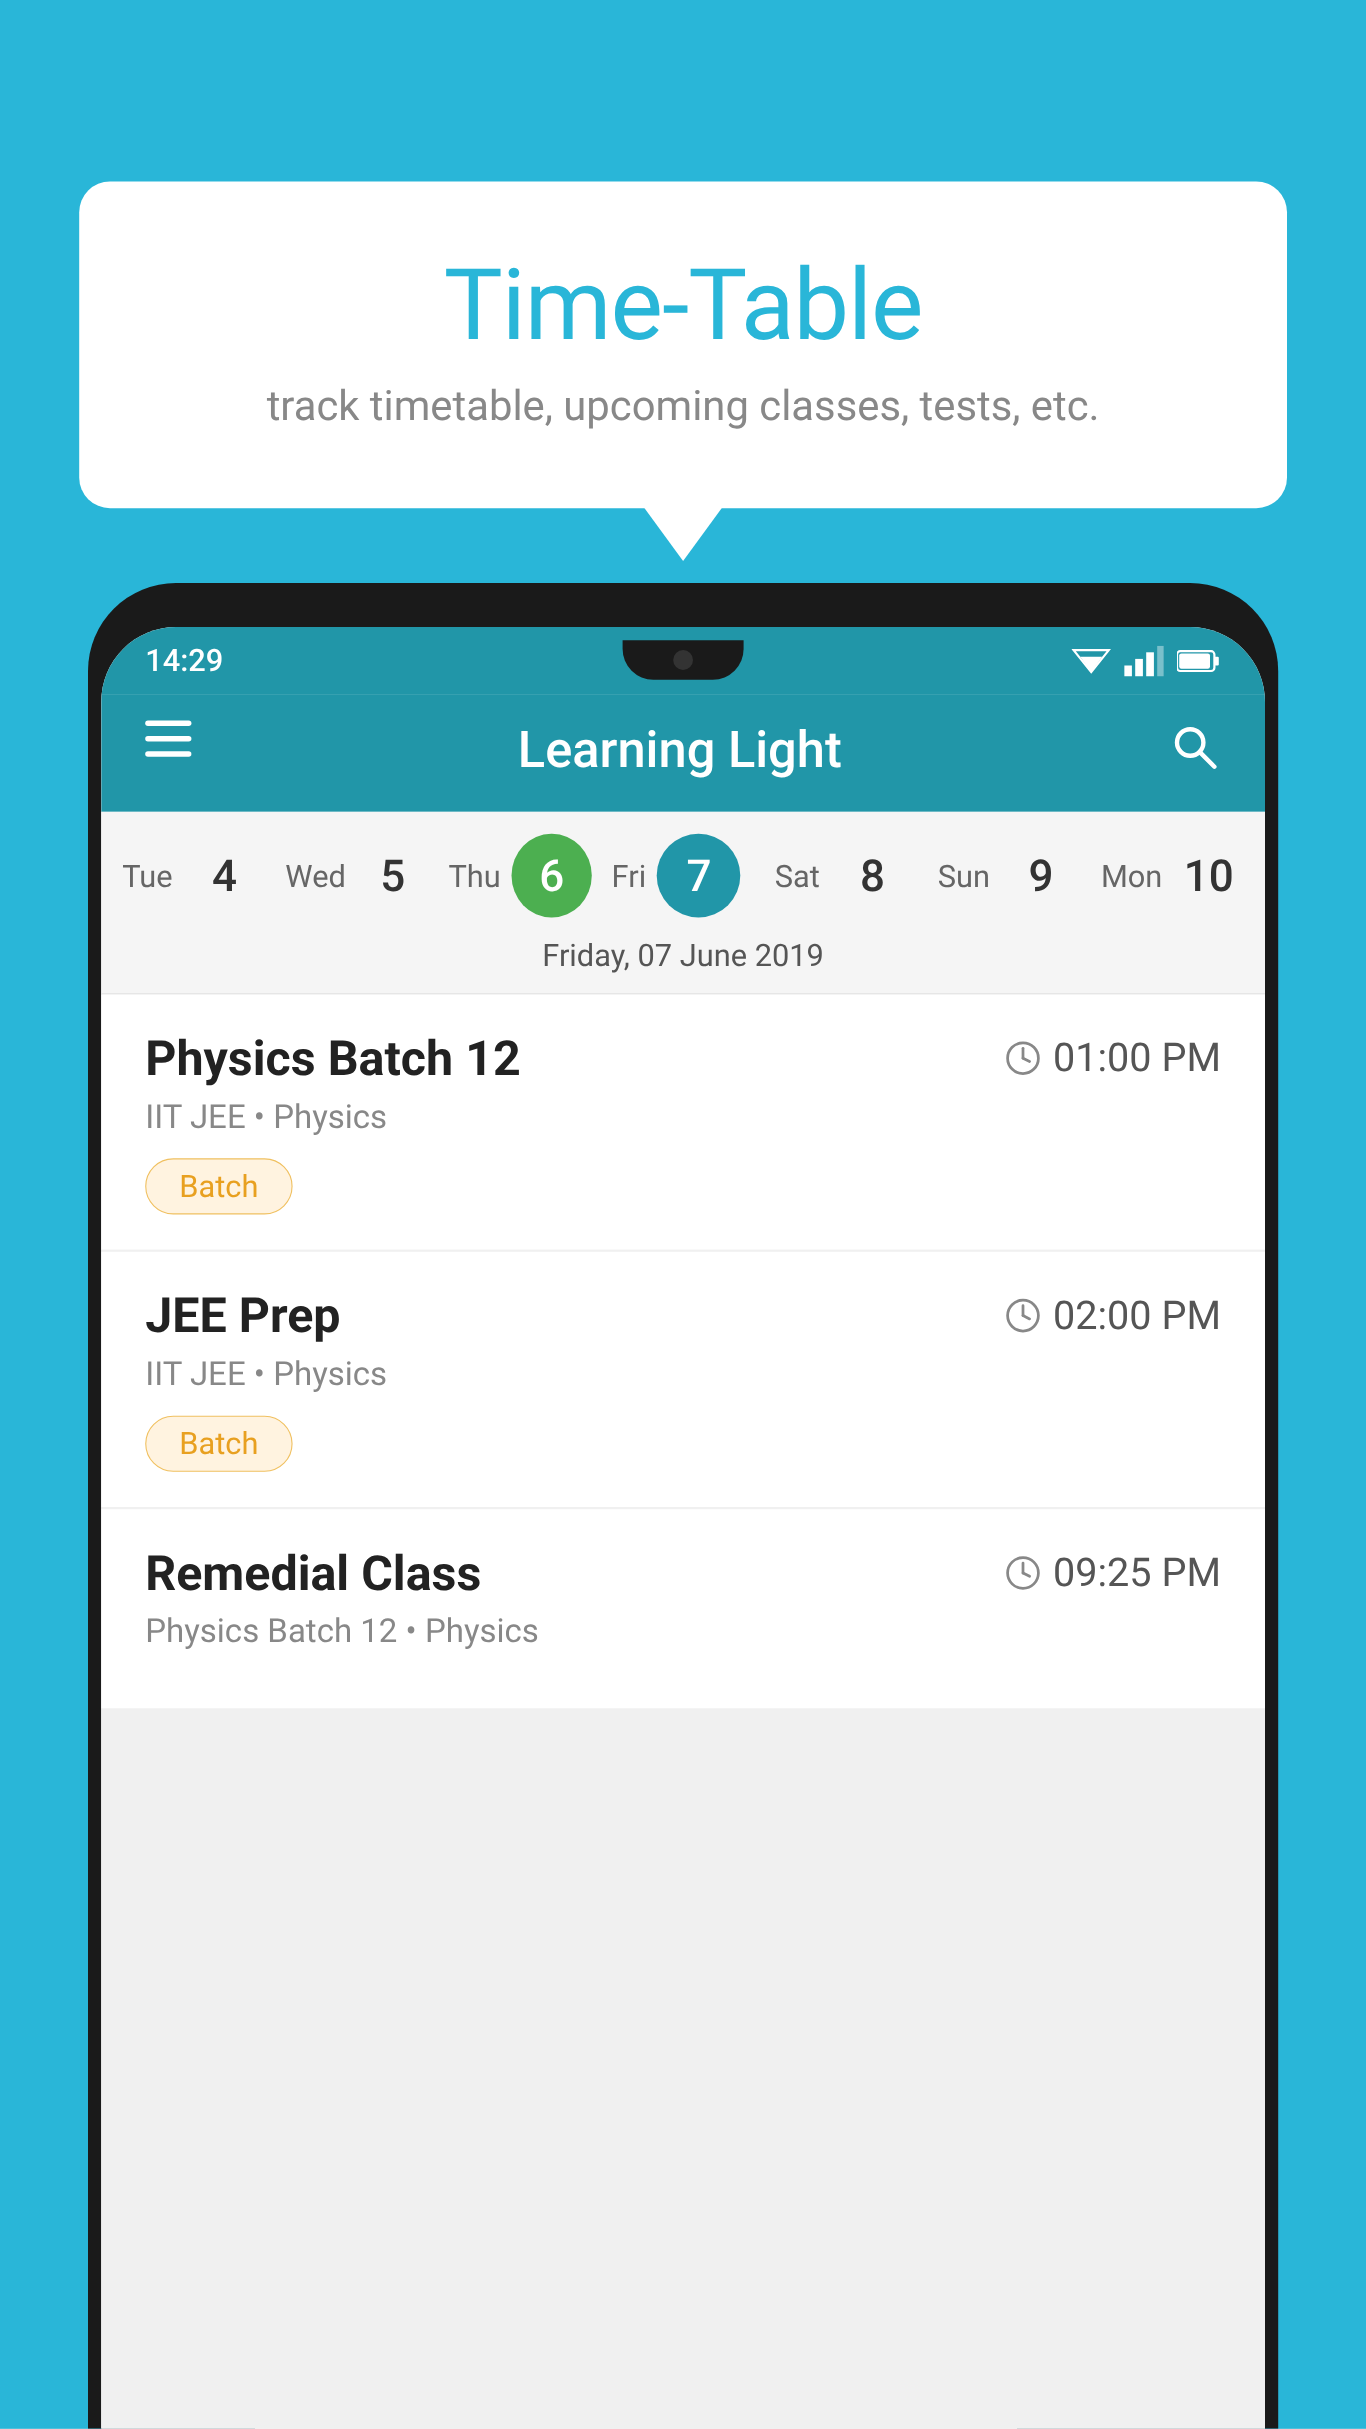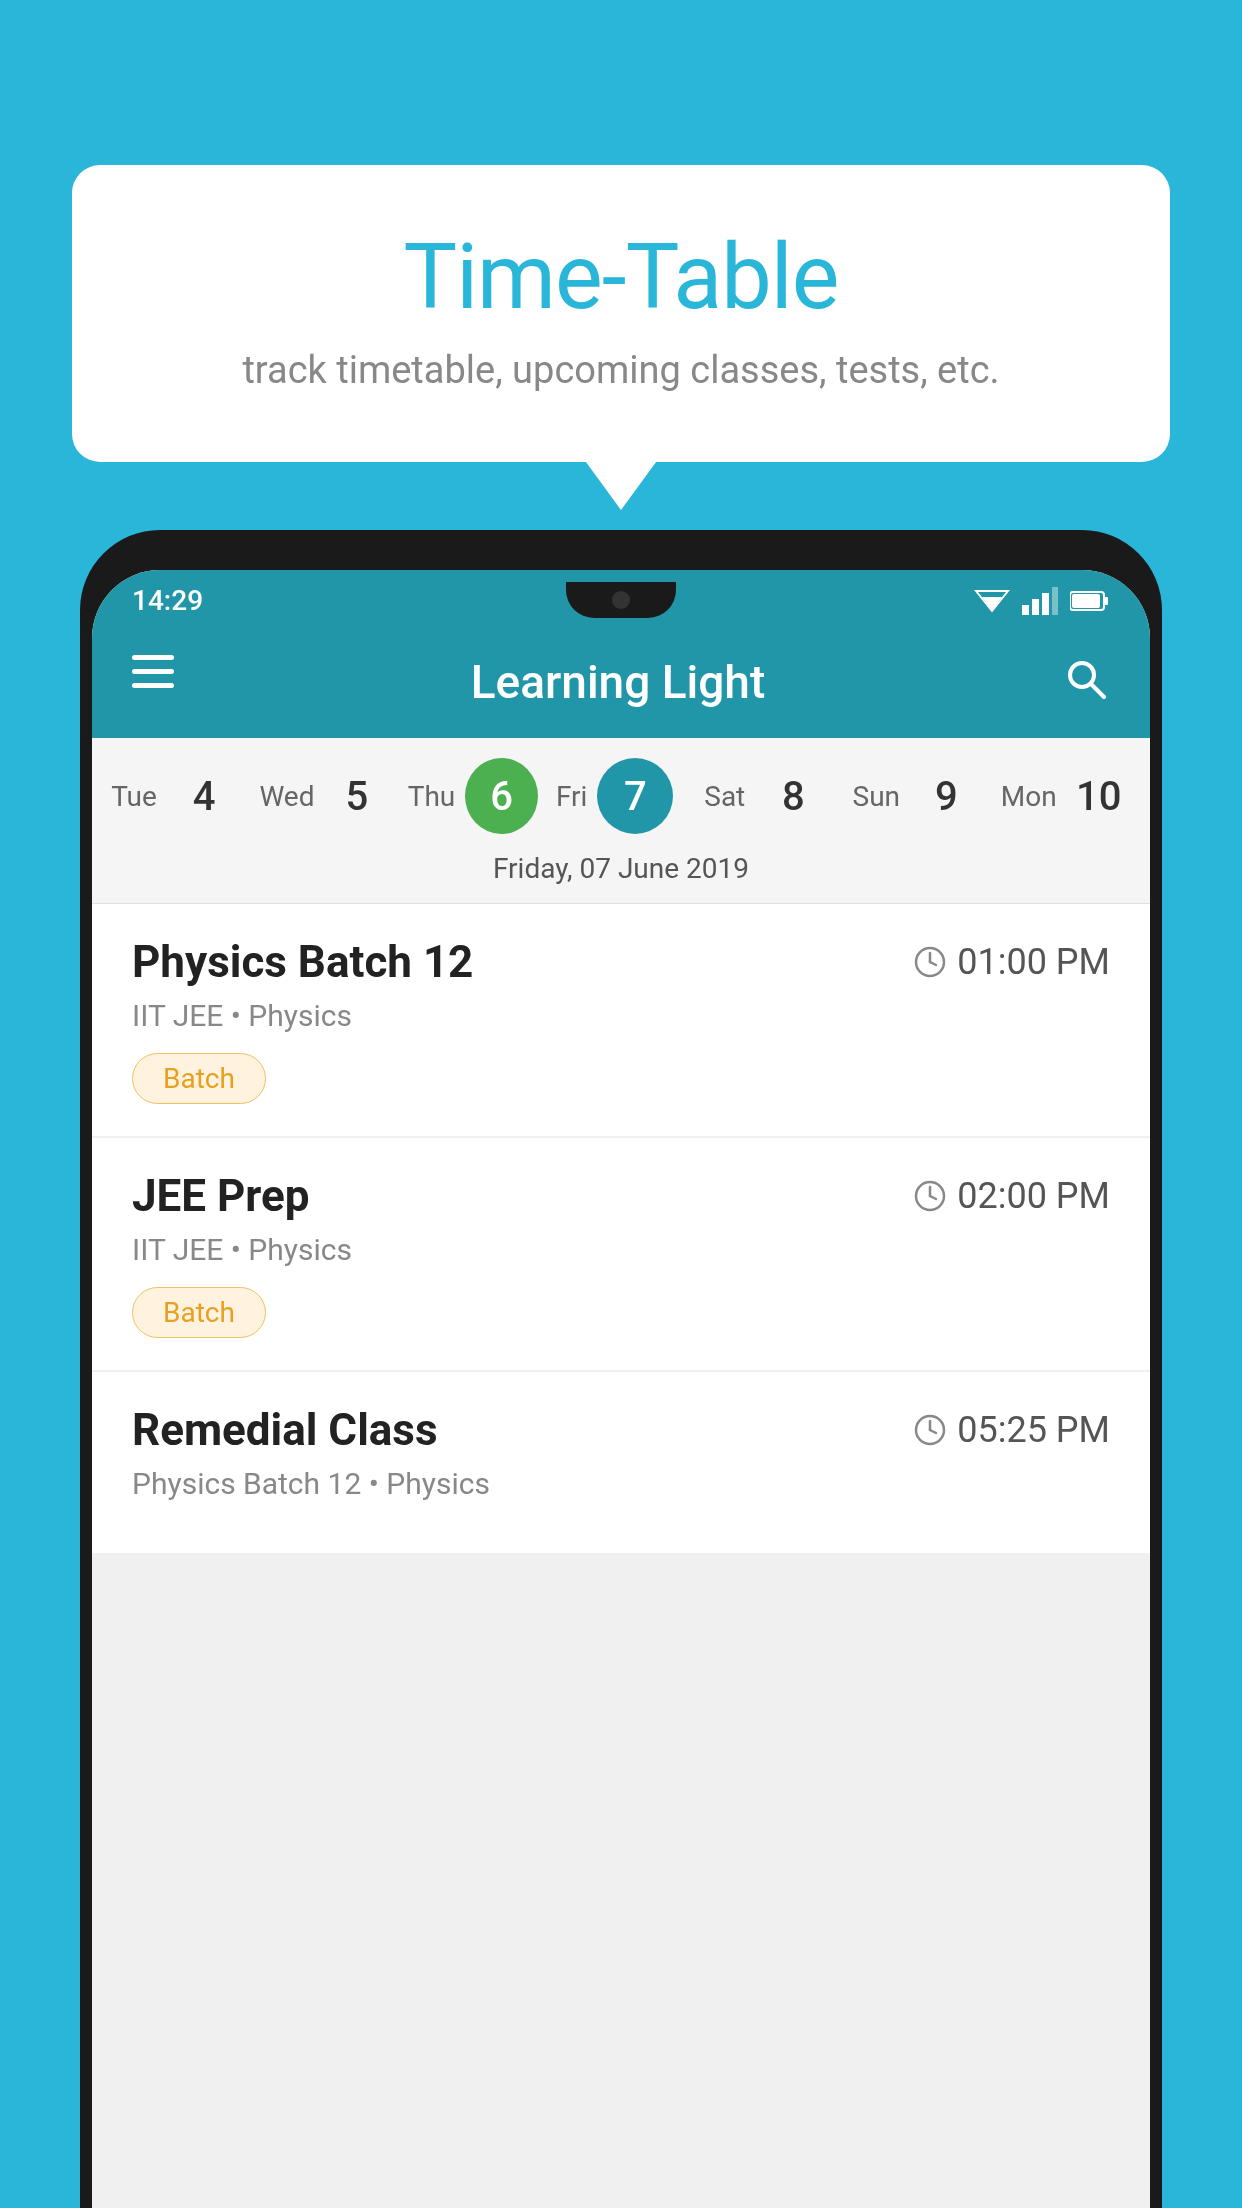--- a/index.html
+++ b/index.html
@@ -371,21 +371,21 @@
           </div><div class="schedule-subtitle">IIT JEE • Physics</div><span class="batch-tag">Batch</span></div>
         <div class="schedule-item">
           <div class="schedule-item-header">
             <div class="schedule-title">Remedial Class</div>
             <div class="schedule-time">
               <svg width="34" height="34" viewBox="0 0 34 34">
                 <circle cx="17" cy="17" r="14" stroke="#888" stroke-width="2.5" fill="none"></circle>
                 <line x1="17" y1="8" x2="17" y2="17" stroke="#888" stroke-width="2.5" stroke-linecap="round"></line>
                 <line x1="17" y1="17" x2="23" y2="20" stroke="#888" stroke-width="2.5" stroke-linecap="round"></line>
               </svg>
-              <span>05:25 PM</span>
+              <span>09:25 PM</span>
             </div>
           </div>
           <div class="schedule-subtitle">Physics Batch 12 • Physics</div>
         </div>
       </div>
 
   </div>
 </div>
 
 </body></html>

